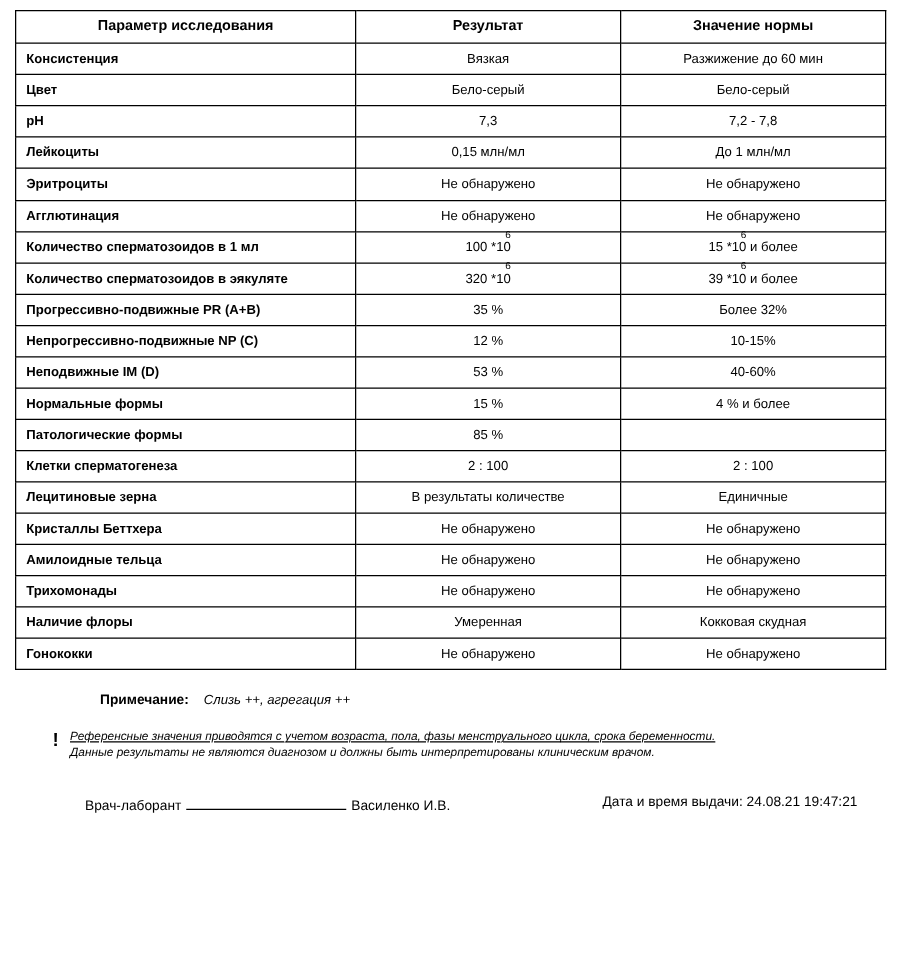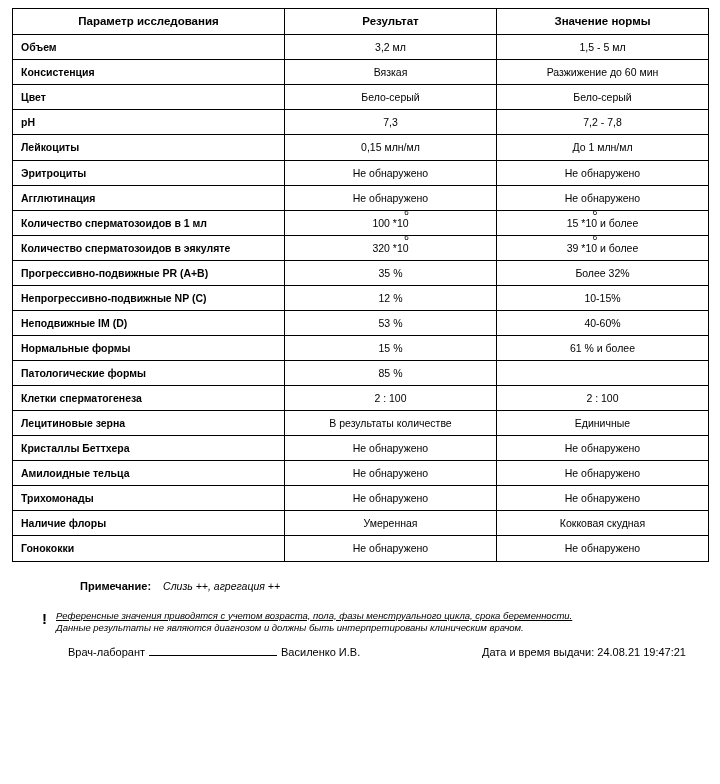--- a/index.html
+++ b/index.html
@@ -101,25 +101,25 @@
   }
   .disclaimer .l1 {
     text-decoration: underline;
     display: block;
   }
   .disclaimer .l2 {
     display: block;
   }
 
   .footer {
-    margin-top: 9px;
+    margin-top: 26px;
     padding: 0 22px 0 56px;
     display: flex;
     justify-content: space-between;
-    align-items: flex-end;
+    align-items: flex-start;
     font-size: 11px;
     gap: 28px;
   }
   .sign-left {
     white-space: nowrap;
   }
   .sign-line {
     display: inline-block;
     width: 128px;
     border-bottom: 1px solid #000;
@@ -144,25 +144,20 @@
     <thead>
       <tr>
         <th>Параметр исследования</th>
         <th>Результат</th>
         <th>Значение нормы</th>
       </tr>
     </thead>
     <tbody>
 
       <tr>
-        <td class="param">Объем</td>
-        <td class="val">3,2 мл</td>
-        <td class="val">1,5 - 5 мл</td>
-      </tr>
-      <tr>
         <td class="param">Консистенция</td>
         <td class="val">Вязкая</td>
         <td class="val">Разжижение до 60 мин</td>
       </tr>
       <tr>
         <td class="param">Цвет</td>
         <td class="val">Бело-серый</td>
         <td class="val">Бело-серый</td>
       </tr>
       <tr>
@@ -217,21 +212,21 @@
         <td class="val">10-15%</td>
       </tr>
       <tr>
         <td class="param">Неподвижные IM (D)</td>
         <td class="val">53 %</td>
         <td class="val">40-60%</td>
       </tr>
       <tr>
         <td class="param">Нормальные формы</td>
         <td class="val">15 %</td>
-        <td class="val">61 % и более</td>
+        <td class="val">4 % и более</td>
       </tr>
       <tr>
         <td class="param">Патологические формы</td>
         <td class="val">85 %</td>
         <td class="val"></td>
       </tr>
       <tr>
         <td class="param">Клетки сперматогенеза</td>
         <td class="val">2 : 100</td>
         <td class="val">2 : 100</td>

